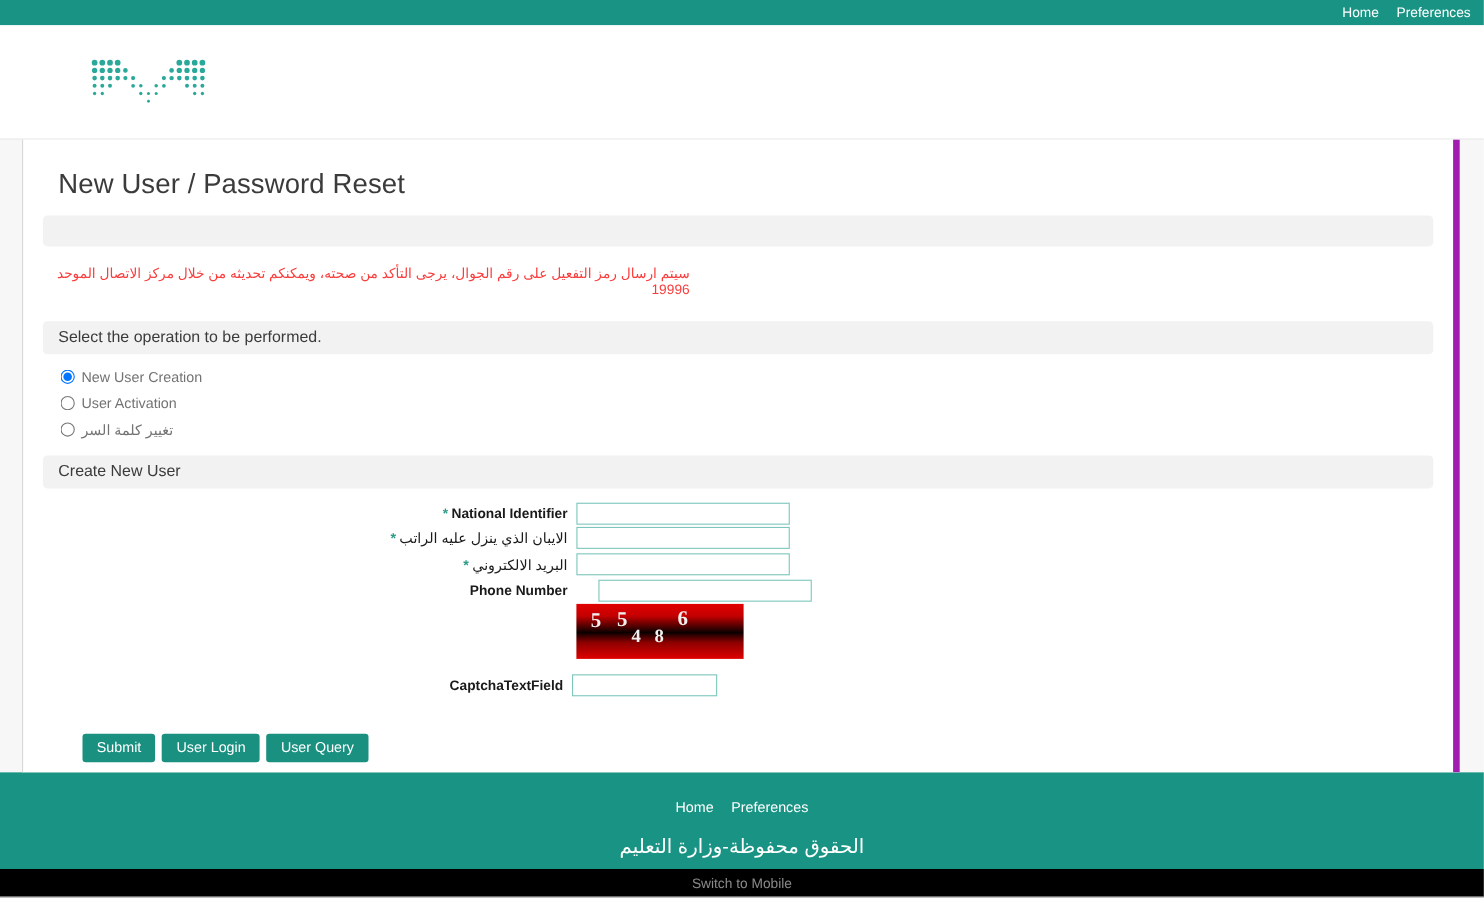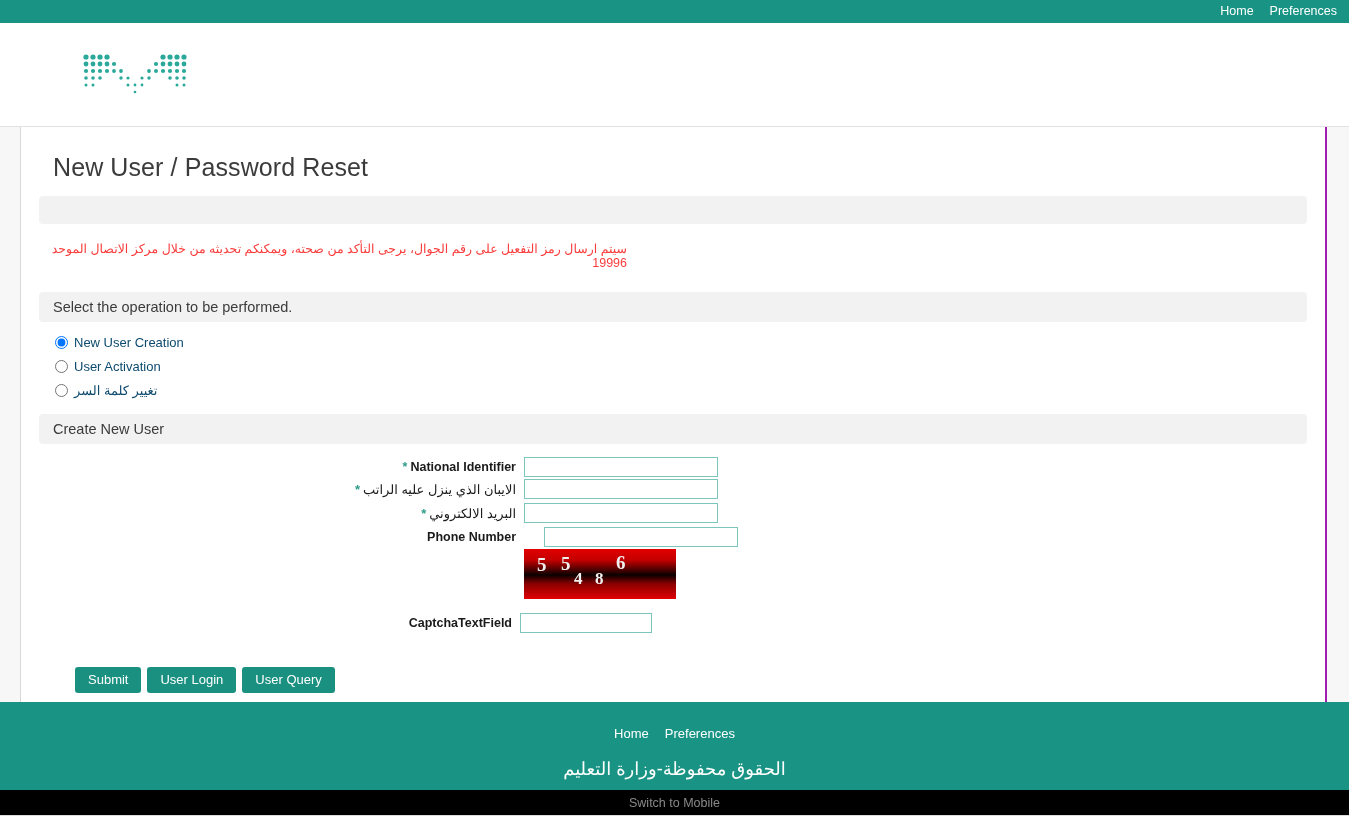--- a/index.html
+++ b/index.html
@@ -57,21 +57,21 @@
     background: #f7f7f7;
   }
   .content {
     position: absolute;
     left: 20px;
     top: 0;
     width: 1307px;
     height: 575px;
     background: #ffffff;
     border-left: 1px solid #d8d8d8;
-    border-right: 2px solid #a21caf;
+    border-right: 6px solid #a21caf;
     padding: 0 16px;
   }
 
   h1.page-title {
     font-size: 25px;
     font-weight: normal;
     color: #3b3b3b;
     margin: 0;
     padding: 26px 0 14px 16px;
     letter-spacing: .1px;
@@ -109,21 +109,21 @@
   .sectionbar.second { margin-top: 12px; }
 
   .radios { padding: 8px 0 0 18px; }
   .radio-row {
     display: flex;
     align-items: center;
     height: 24px;
     gap: 6px;
   }
   .radio-row input[type=radio] { margin: 0; width: 13px; height: 13px; }
-  .radio-row label { font-size: 13px; color: #0c4a6e; }
+  .radio-row label { font-size: 13px; color: #737373; }
   .radio-row label.ar { direction: rtl; font-size: 13px; }
 
   
   .formgrid {
     padding-top: 12px;
     display: block;
   }
   .frow {
     display: flex;
     align-items: center;

